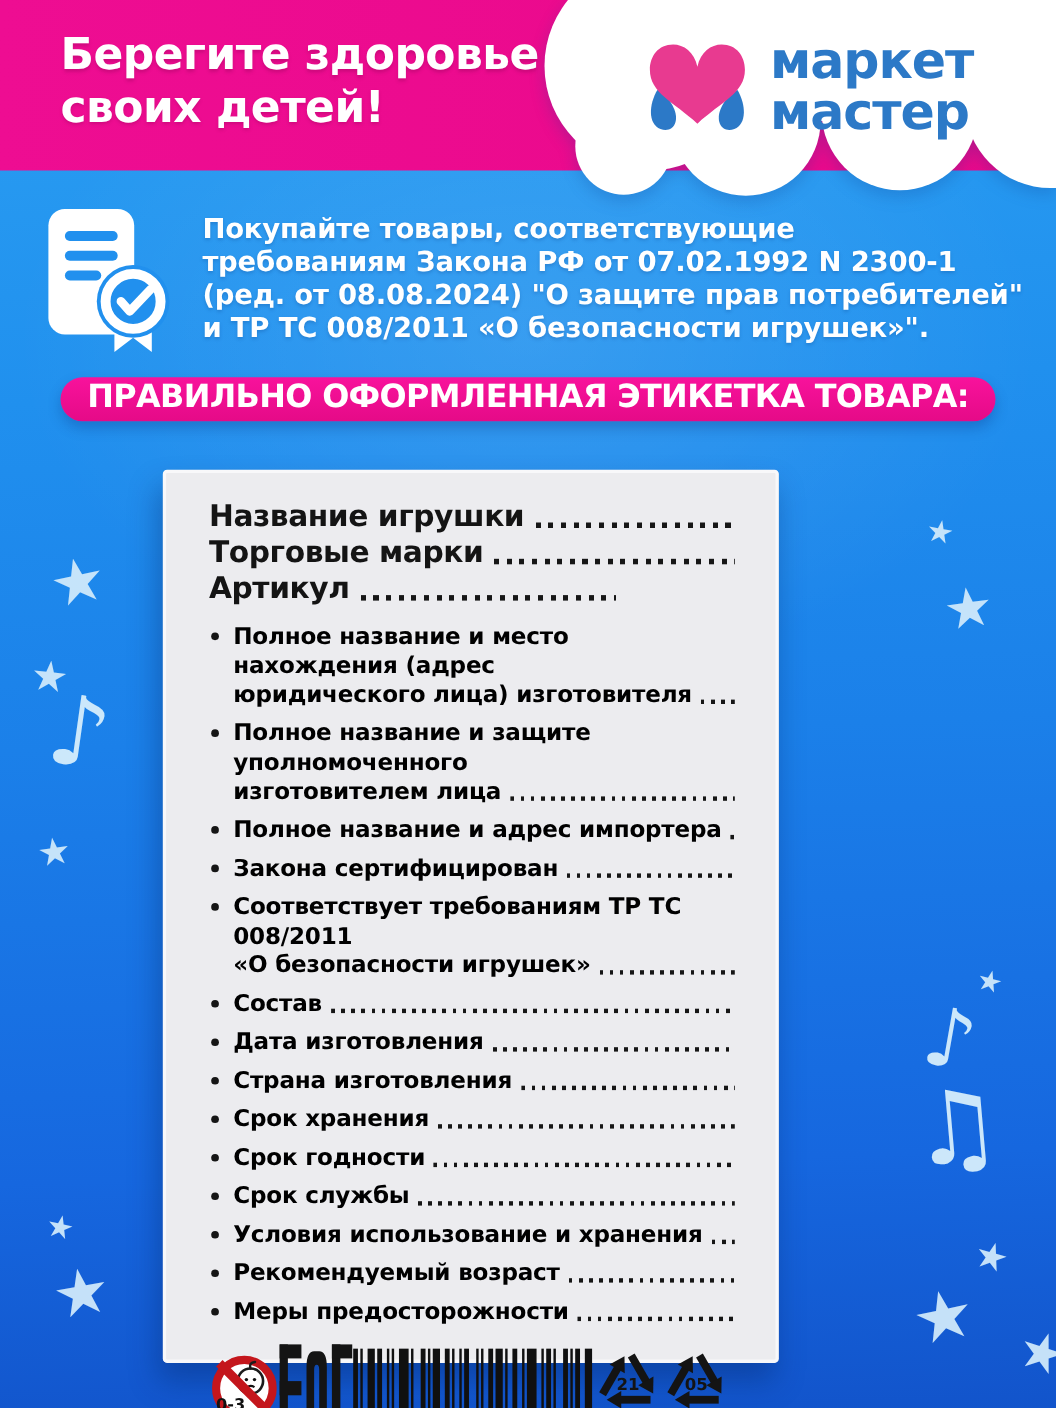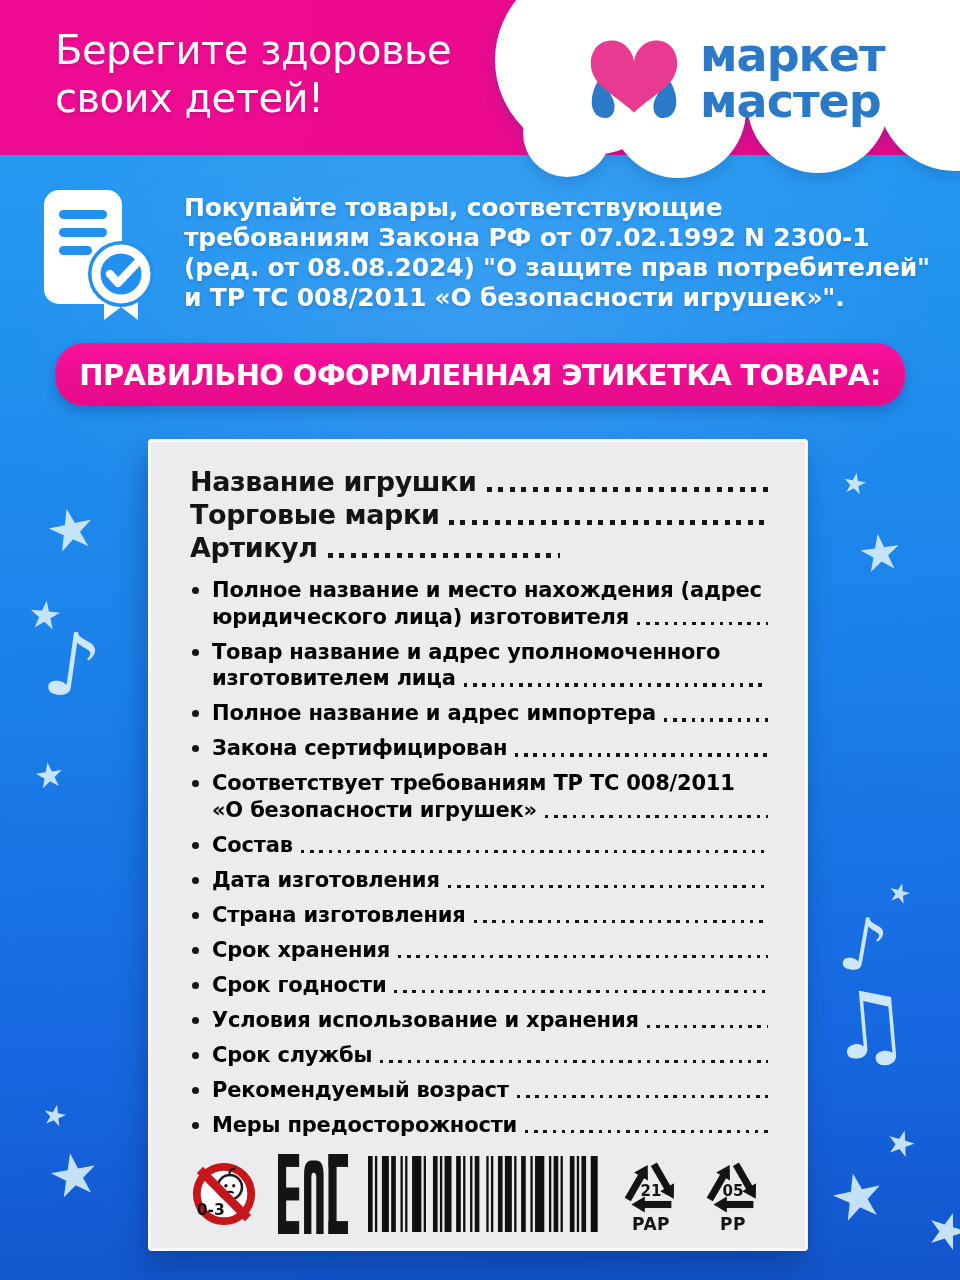--- a/index.html
+++ b/index.html
@@ -5,41 +5,41 @@
   html,body{margin:0;padding:0;}
   body{font-family:"DejaVu Sans","Liberation Sans",sans-serif;}
   .page{position:relative;width:960px;height:1280px;overflow:hidden;
     background:linear-gradient(178deg,#2B9FF2 0%,#2090EE 28%,#1B80E9 52%,#1667DF 82%,#1254CB 100%);}
   .page::before{content:"";position:absolute;inset:0;
     background:radial-gradient(ellipse 720px 480px at 50% 24%,rgba(255,255,255,.10),rgba(255,255,255,0) 65%);
     pointer-events:none;}
   
   .header-band{position:absolute;top:0;left:0;width:960px;height:155px;
     background:linear-gradient(92deg,#EE0D92 0%,#E9088A 100%);}
-  .header-title{position:absolute;top:26px;left:55px;color:#fff;font-weight:normal;
+  .header-title{position:absolute;top:26px;left:55px;color:#fff;font-weight:bold;
     font-size:40px;line-height:48px;letter-spacing:-.5px;text-shadow:0 2px 3px rgba(120,0,70,.25);}
   .cloud{position:absolute;top:0;right:0;width:470px;height:210px;
     filter:drop-shadow(0 6px 7px rgba(15,60,140,.22));}
   .logo-mark{position:absolute;top:28px;left:586px;width:96px;height:96px;}
   .logo-text{position:absolute;top:32px;left:700px;color:#2C79C7;font-weight:bold;
     font-size:46px;line-height:46px;letter-spacing:-1px;}
   
   .intro-icon{position:absolute;top:190px;left:40px;width:122px;height:132px;}
   .intro-text{position:absolute;top:193px;left:172px;width:780px;color:#fff;font-weight:bold;
     font-size:25px;line-height:30px;letter-spacing:-.2px;text-shadow:0 2px 3px rgba(10,60,130,.25);margin-left:12px;}
   
-  .banner{position:absolute;top:343px;left:55px;width:850px;height:63px;border-radius:29px;
+  .banner{position:absolute;top:343px;left:55px;width:850px;height:40px;border-radius:29px;
     background:linear-gradient(180deg,#F8129C 0%,#E50A87 100%);
     box-shadow:0 6px 12px rgba(10,50,130,.30);
-    display:flex;align-items:center;justify-content:center;}
+    display:flex;justify-content:center;}
   .banner-label{color:#fff;font-weight:bold;font-size:29px;letter-spacing:-.6px;white-space:nowrap;}
   
-  .card{position:absolute;top:427px;left:148px;width:660px;height:812px;box-sizing:border-box;
+  .card{position:absolute;top:427px;left:148px;width:560px;height:812px;box-sizing:border-box;
     background:#ECECEF;border-radius:4px;padding:26px 40px 0 42px;
-    box-shadow:-4px 16px 26px rgba(6,40,105,.38), inset 0 0 0 3px rgba(255,255,255,.65);margin-top:12px;}
+    box-shadow:-4px 16px 26px rgba(6,40,105,.38), inset 0 0 0 3px rgba(255,255,255,.65);}
   .hfield{display:flex;font-weight:bold;font-size:27px;line-height:33px;color:#141414;letter-spacing:-.4px;}
   .leader{flex:1 1 auto;align-self:flex-end;height:3.4px;margin:0 0 5px 8px;
     background:repeating-linear-gradient(90deg,#161616 0 3.4px,transparent 3.4px 9.2px);}
   .hleader{height:4.6px;margin:0 0 6px 10px;
     background:repeating-linear-gradient(90deg,#161616 0 4.6px,transparent 4.6px 11.5px);}
   .hleader.partial{flex:0 0 232px;}
   .bullets{margin-top:13px;}
   .li{display:flex;margin-bottom:8.5px;}
   .bdot{flex:none;width:7px;height:7px;border-radius:50%;background:#151515;margin:10px 13px 0 2px;}
   .li-body{flex:1;font-weight:bold;font-size:21px;line-height:26.5px;color:#000000;letter-spacing:-.2px;}
@@ -128,21 +128,21 @@
             <div class="li-line"><span>Полное название и место нахождения (адрес</span></div>
             <div class="li-line with-leader">
               <span>юридического лица) изготовителя</span>
               <span class="leader"></span>
             </div>
           </div>
         </div>
         <div class="li">
           <span class="bdot"></span>
           <div class="li-body">
-            <div class="li-line"><span>Товар название и адрес уполномоченного</span></div>
+            <div class="li-line"><span>Полное название и защите уполномоченного</span></div>
             <div class="li-line with-leader">
               <span>изготовителем лица</span>
               <span class="leader"></span>
             </div>
           </div>
         </div>
         <div class="li">
           <span class="bdot"></span>
           <div class="li-body">
             <div class="li-line with-leader">
@@ -212,30 +212,30 @@
             <div class="li-line with-leader">
               <span>Срок годности</span>
               <span class="leader"></span>
             </div>
           </div>
         </div>
         <div class="li">
           <span class="bdot"></span>
           <div class="li-body">
             <div class="li-line with-leader">
+              <span>Срок службы</span>
+              <span class="leader"></span>
+            </div>
+          </div>
+        </div>
+        <div class="li">
+          <span class="bdot"></span>
+          <div class="li-body">
+            <div class="li-line with-leader">
               <span>Условия использование и хранения</span>
-              <span class="leader"></span>
-            </div>
-          </div>
-        </div>
-        <div class="li">
-          <span class="bdot"></span>
-          <div class="li-body">
-            <div class="li-line with-leader">
-              <span>Срок службы</span>
               <span class="leader"></span>
             </div>
           </div>
         </div>
         <div class="li">
           <span class="bdot"></span>
           <div class="li-body">
             <div class="li-line with-leader">
               <span>Рекомендуемый возраст</span>
               <span class="leader"></span>

